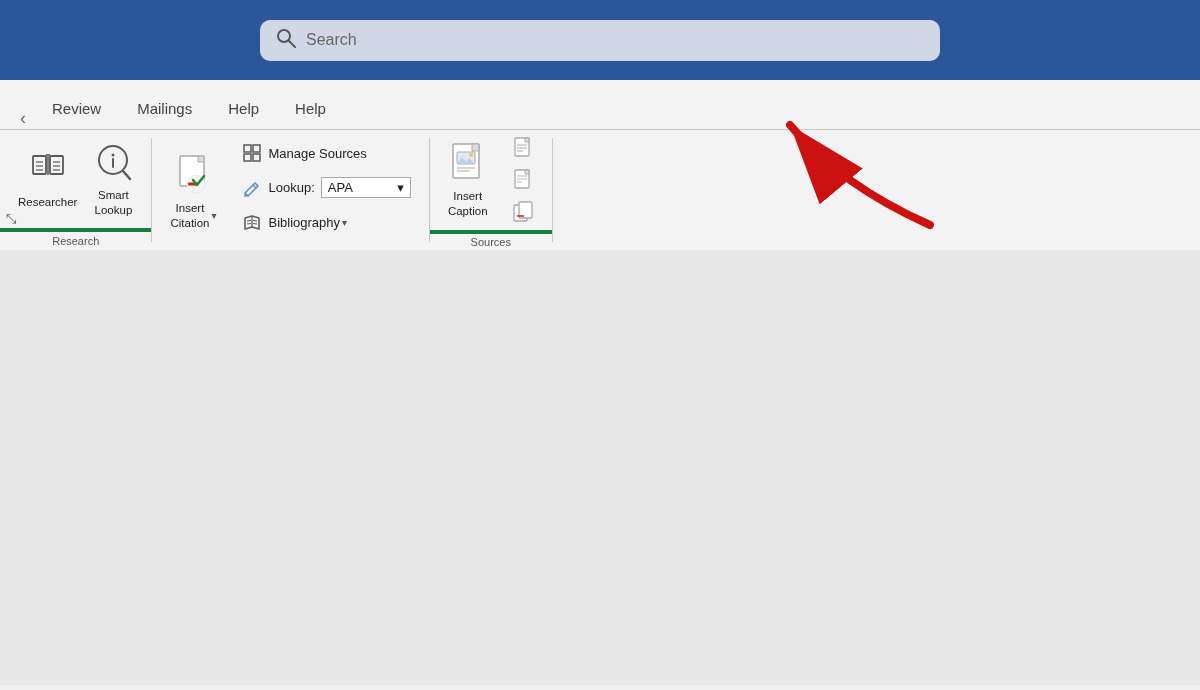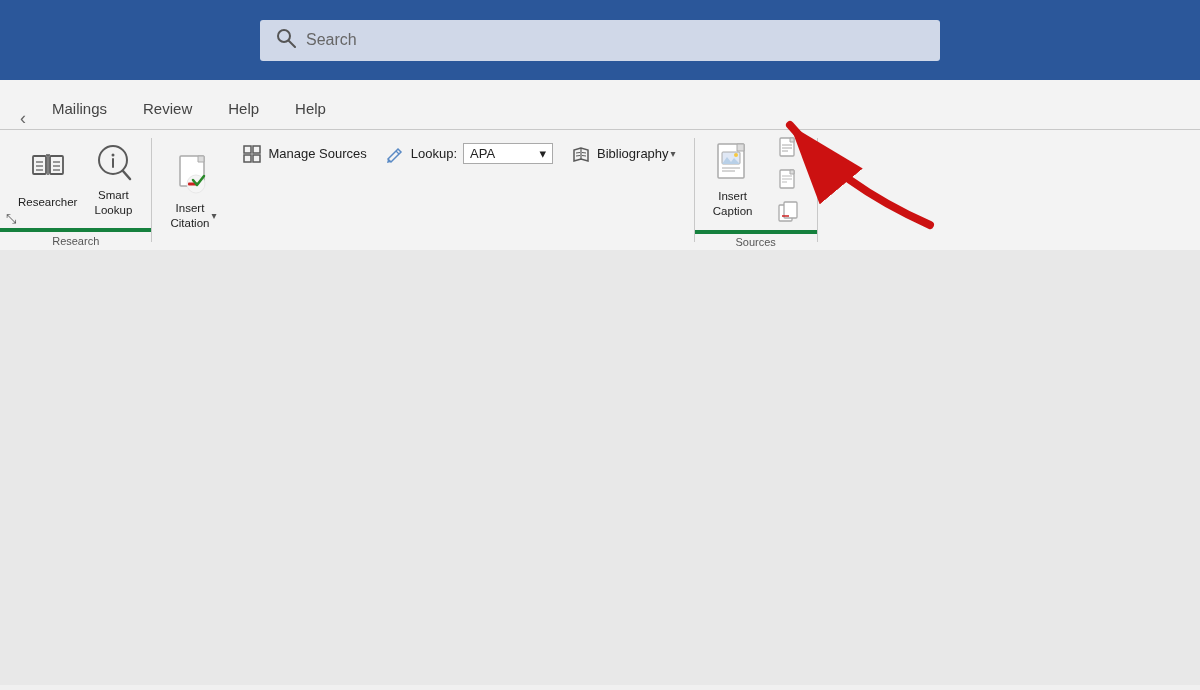--- a/index.html
+++ b/index.html
@@ -18,21 +18,21 @@
       display: flex;
       align-items: center;
       justify-content: center;
       padding: 15px;
     }
 
     .search-box {
       display: flex;
       align-items: center;
       background: #d0d8e8;
-      border-radius: 3px;
+      border-radius: 10px;
       padding: 8px 16px;
       width: 680px;
       gap: 10px;
     }
 
     .search-icon {
       color: #555;
       font-size: 18px;
     }
 
@@ -195,22 +195,22 @@
     </span>
     <span class="search-text">Search</span>
   </div>
 </div>
 
 <div class="ribbon-wrapper">
 
   <div class="tab-bar">
 
     <span style="font-size:18px;color:#666;margin-right:8px;cursor:pointer;">‹</span>
+    <div class="tab">Review</div>
     <div class="tab">Mailings</div>
-    <div class="tab">Review</div>
     <div class="tab">Help</div>
     <div class="tab">Help</div>
   </div>
 
   <div class="ribbon-content-row">
 
     <div class="group-container" style="position:relative;">
       <div class="group-items-area">
 
         <div class="large-btn">
@@ -271,21 +271,21 @@
               <rect x="14" y="28.5" width="10" height="3" rx="1" fill="#cc2222"></rect>
               <polyline points="19,26 23,31 30,22" fill="none" stroke="#2a8a2a" stroke-width="2.5" stroke-linecap="round" stroke-linejoin="round"></polyline>
             </svg>
           </div>
           <div class="with-dropdown">
             <span class="btn-text">Insert<br>Citation</span>
             <span class="chevron-down">▾</span>
           </div>
         </div>
 
-        <div style="display:flex;flex-direction:row;gap:2px;padding-top:2px;">
+        <div style="display:flex;flex-direction:column;gap:8px;padding-top:2px;">
 
           <div class="sm-btn">
             <svg width="20" height="20" viewBox="0 0 20 20">
 
               <rect x="2" y="2" width="7" height="7" fill="none" stroke="#5a5a5a" stroke-width="1.5"></rect>
               <rect x="11" y="2" width="7" height="7" fill="none" stroke="#5a5a5a" stroke-width="1.5"></rect>
               <rect x="2" y="11" width="7" height="7" fill="none" stroke="#5a5a5a" stroke-width="1.5"></rect>
               <rect x="11" y="11" width="7" height="7" fill="none" stroke="#5a5a5a" stroke-width="1.5"></rect>
             </svg>
             <span>Manage Sources</span>

